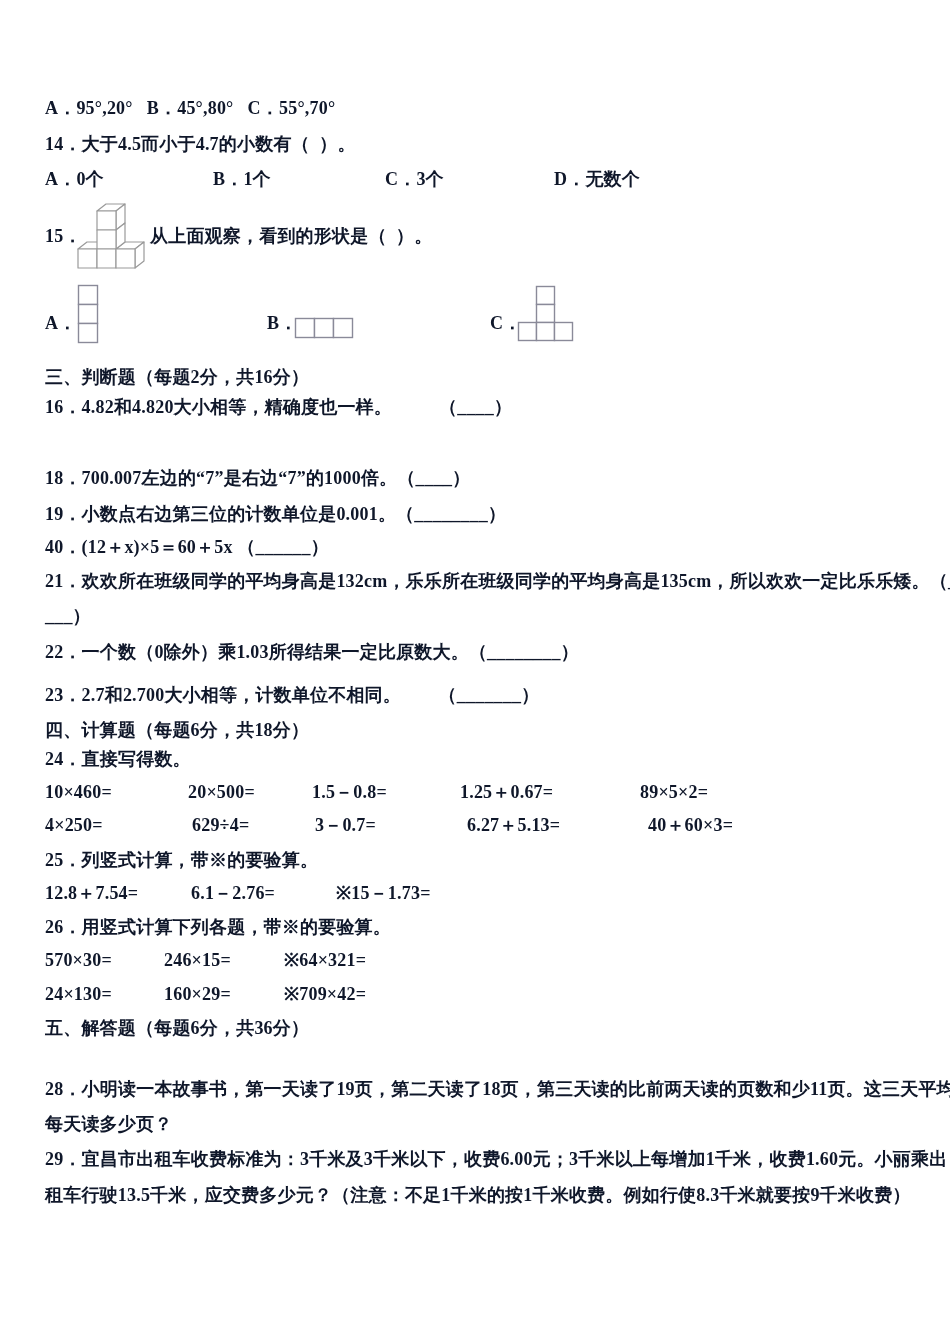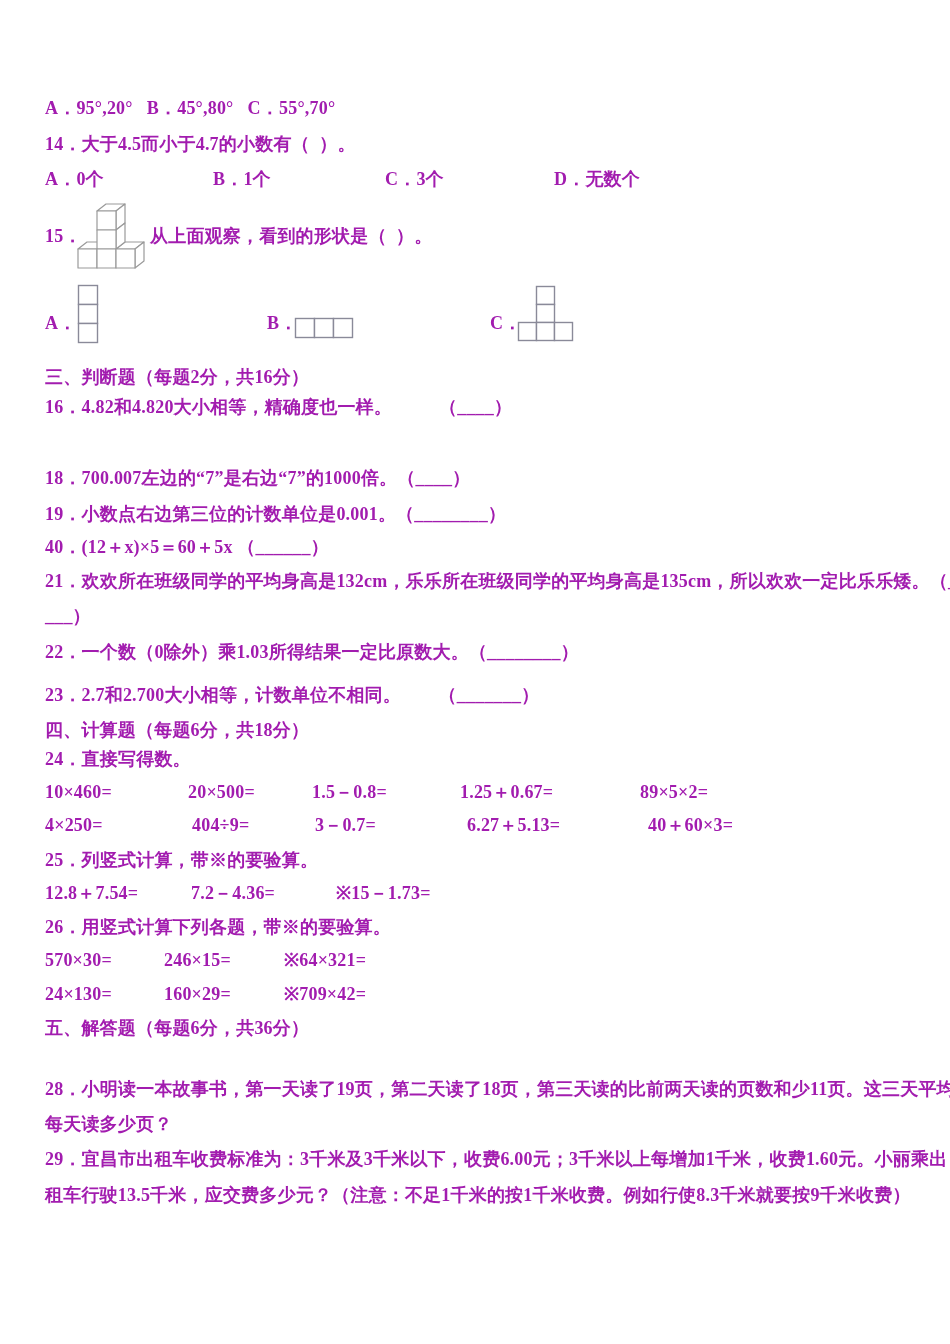--- a/index.html
+++ b/index.html
@@ -3,21 +3,21 @@
 <meta charset="utf-8">
 <style>
   html,body{margin:0;padding:0;background:#ffffff;}
   #page{
     position:relative;
     width:950px;
     height:1344px;
     background:#ffffff;
     font-family:"Liberation Serif", serif;
     font-weight:700;
-    color:#a21caf;
+    color:#0f172a;
     font-size:18px;
     overflow:hidden;
   }
   .line{
     position:absolute;
     white-space:pre;
     line-height:22px;
     letter-spacing:0.2px;
   }
   .fig{position:absolute;}
@@ -101,28 +101,28 @@
   <div class="line" style="top:719px;left:45px">四、计算题（每题6分，共18分）</div>
   <div class="line" style="top:748px;left:45px">24．直接写得数。</div>
 
   <div class="line" style="top:781px;left:45px">10×460=</div>
   <div class="line" style="top:781px;left:188px">20×500=</div>
   <div class="line" style="top:781px;left:312px">1.5－0.8=</div>
   <div class="line" style="top:781px;left:460px">1.25＋0.67=</div>
   <div class="line" style="top:781px;left:640px">89×5×2=</div>
 
   <div class="line" style="top:814px;left:45px">4×250=</div>
-  <div class="line" style="top:814px;left:192px">404÷9=</div>
+  <div class="line" style="top:814px;left:192px">629÷4=</div>
   <div class="line" style="top:814px;left:315px">3－0.7=</div>
   <div class="line" style="top:814px;left:467px">6.27＋5.13=</div>
   <div class="line" style="top:814px;left:648px">40＋60×3=</div>
 
   <div class="line" style="top:849px;left:45px">25．列竖式计算，带※的要验算。</div>
   <div class="line" style="top:882px;left:45px">12.8＋7.54=</div>
-  <div class="line" style="top:882px;left:191px">7.2－4.36=</div>
+  <div class="line" style="top:882px;left:191px">6.1－2.76=</div>
   <div class="line" style="top:882px;left:336px">※15－1.73=</div>
 
   <div class="line" style="top:916px;left:45px">26．用竖式计算下列各题，带※的要验算。</div>
   <div class="line" style="top:949px;left:45px">570×30=</div>
   <div class="line" style="top:949px;left:164px">246×15=</div>
   <div class="line" style="top:949px;left:284px">※64×321=</div>
   <div class="line" style="top:983px;left:45px">24×130=</div>
   <div class="line" style="top:983px;left:164px">160×29=</div>
   <div class="line" style="top:983px;left:284px">※709×42=</div>
 

